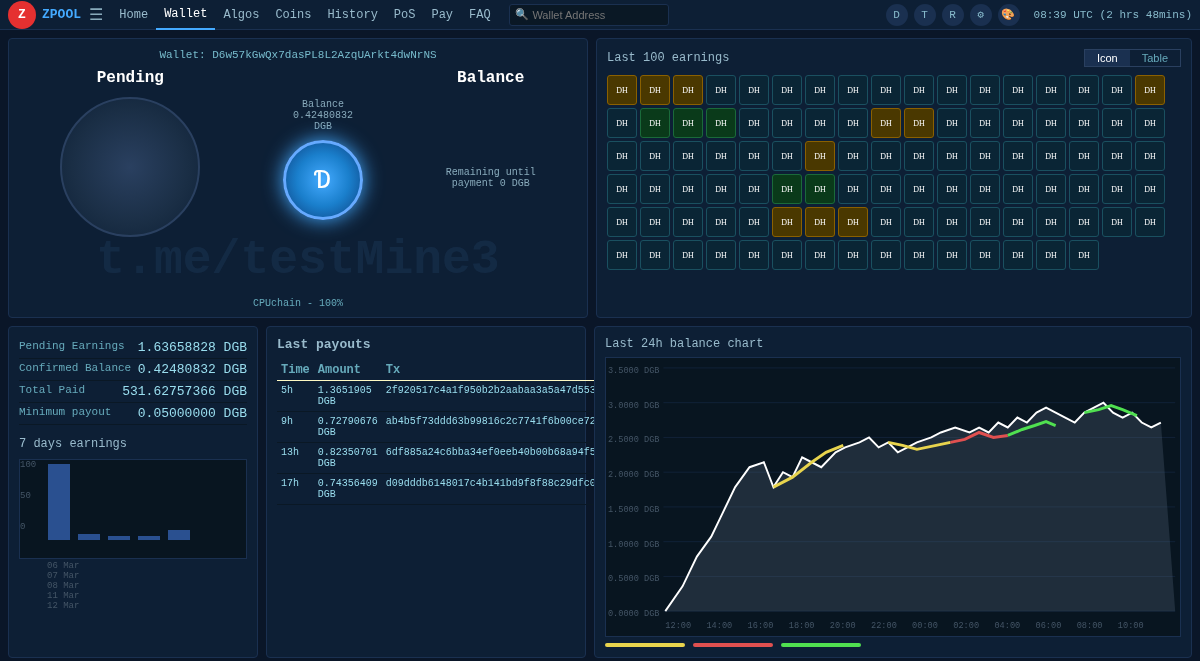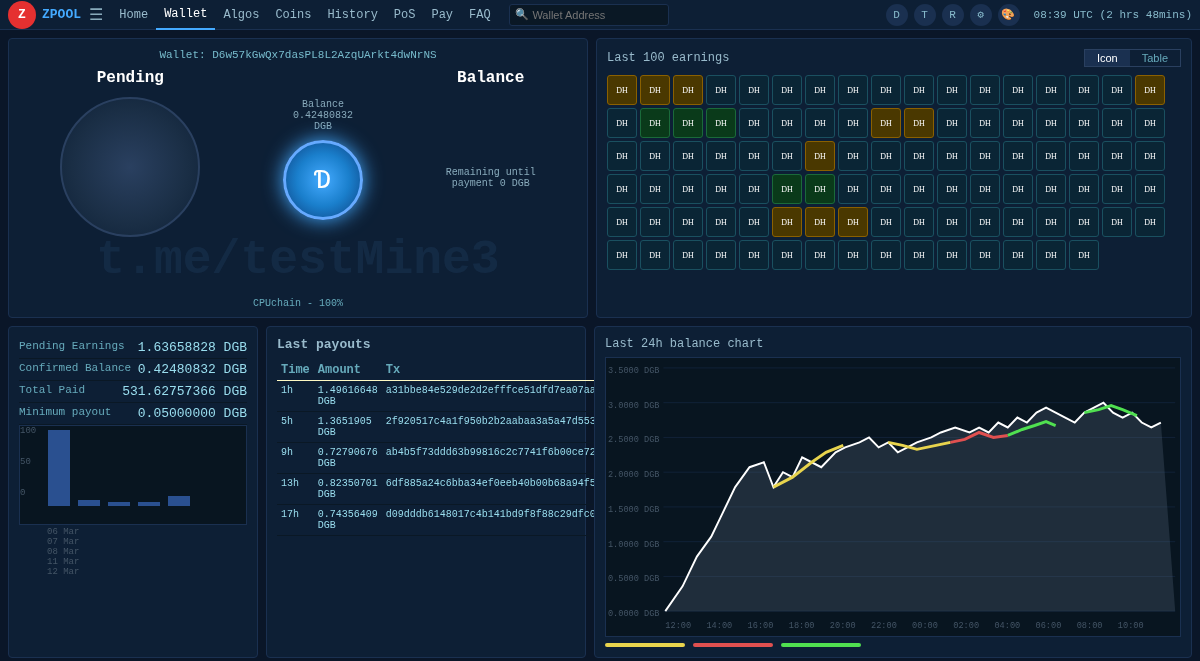--- a/index.html
+++ b/index.html
@@ -474,20 +474,21 @@
           <div class="stat-row">
             <span class="stat-label">Total Paid</span>
             <span class="stat-value">531.62757366 DGB</span>
           </div>
           <div class="stat-row">
             <span class="stat-label">Minimum payout</span>
             <span class="stat-value">0.05000000 DGB</span>
           </div>
         </div>
 
+      <div class="chart-7d-title">7 days earnings</div>
       <div style="position:relative;">
         <div class="chart-7d">
           <div style="position:relative; height:80px; padding-left:28px; display:flex; align-items:flex-end; gap:8px; padding-bottom:0;">
             <div style="position:absolute;left:0;top:0;bottom:8px;display:flex;flex-direction:column;justify-content:space-between;">
               <span style="color:#456;font-size:9px;">100</span>
               <span style="color:#456;font-size:9px;">50</span>
               <span style="color:#456;font-size:9px;">0</span>
             </div>
 
             <div style="width:22px;height:76px;background:#2a5090;"></div>
@@ -511,26 +512,20 @@
       <div class="payouts-title">Last payouts</div>
       <table class="payouts-table">
         <thead>
           <tr>
             <th>Time</th>
             <th>Amount</th>
             <th>Tx</th>
           </tr>
         </thead>
         <tbody id="payouts-tbody">
-            <tr>
-    <td>1h</td>
-    <td style="white-space:pre-line;">1.49616648
-DGB</td>
-    <td class="tx-hash">a31bbe84e529de2d2efffce51dfd7ea07aa</td>
-  </tr>
             <tr>
     <td>5h</td>
     <td style="white-space:pre-line;">1.3651905
 DGB</td>
     <td class="tx-hash">2f920517c4a1f950b2b2aabaa3a5a47d553</td>
   </tr>
             <tr>
     <td>9h</td>
     <td style="white-space:pre-line;">0.72790676
 DGB</td>

